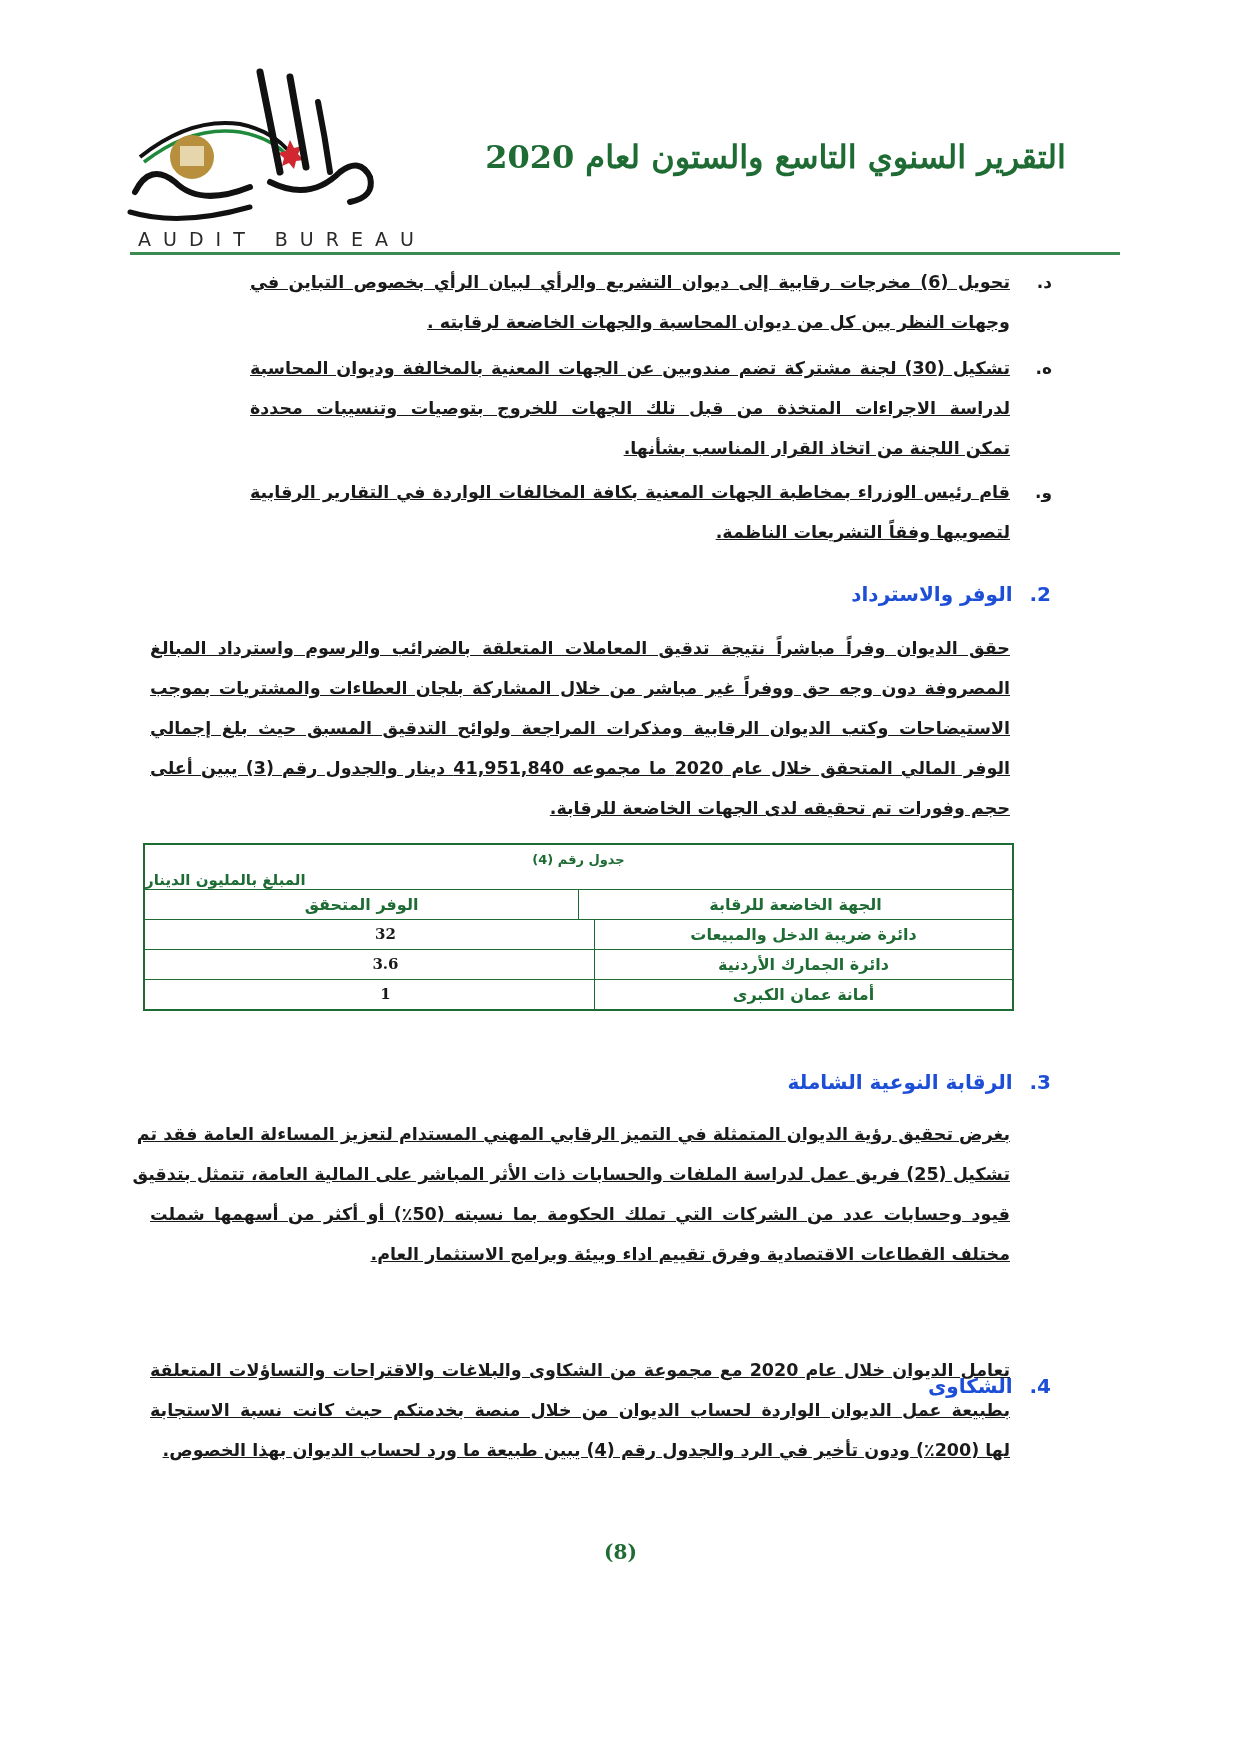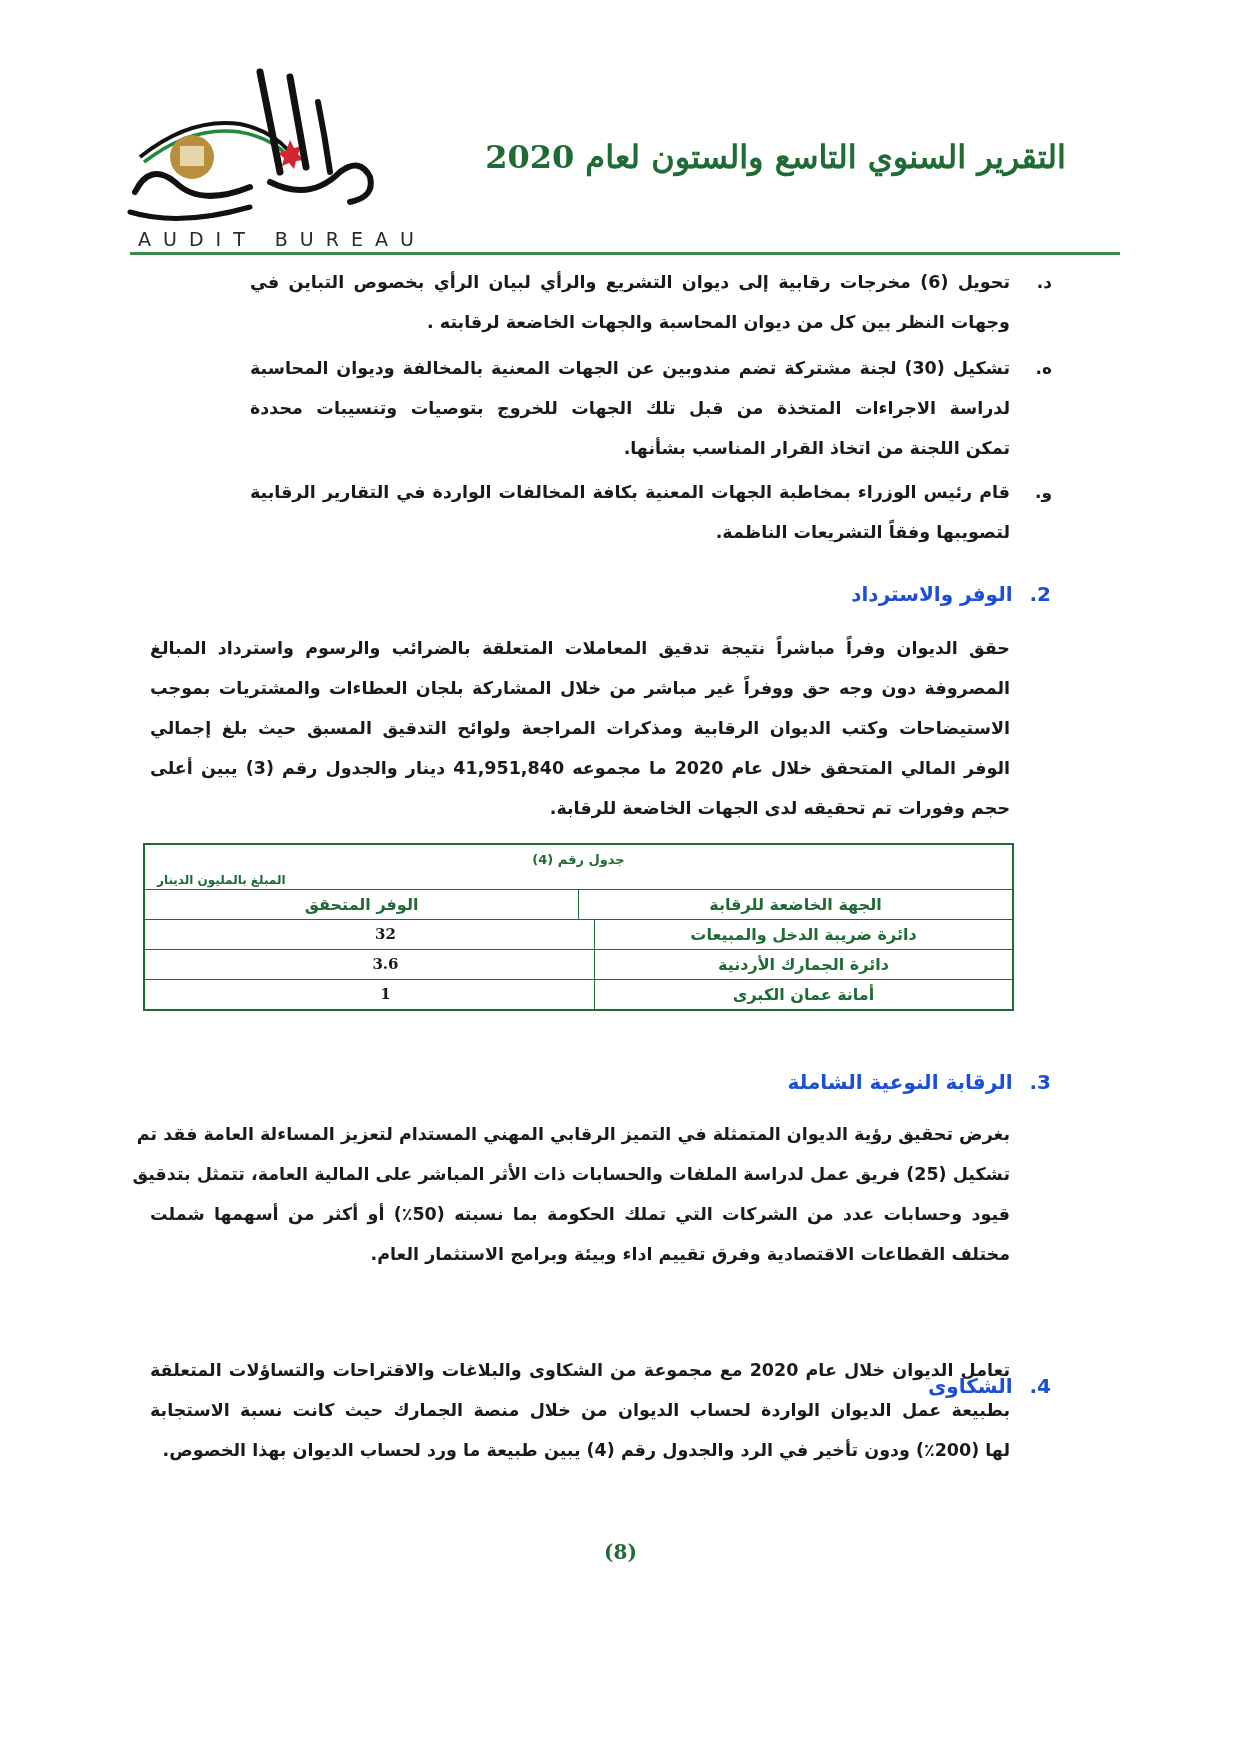--- a/index.html
+++ b/index.html
@@ -7,34 +7,34 @@
          font-family:"DejaVu Sans", sans-serif; color:#1a1a1a; }
   .header { position:absolute; left:0; top:0; width:1241px; height:260px; }
   .logo { position:absolute; left:120px; top:62px; width:300px; height:188px; }
   .logo-caption { position:absolute; left:138px; top:228px; font-family:"DejaVu Sans", sans-serif;
                   font-size:19px; letter-spacing:12px; color:#2a2a2a; }
   .report-title { position:absolute; right:175px; top:138px; direction:rtl;
                   font-family:"DejaVu Serif", serif; font-weight:bold; font-size:32px; color:#1e6b34; white-space:nowrap; }
   .header-rule { position:absolute; left:130px; top:252px; width:990px; height:3px; background:#3b8a52; }
 
   .content { position:absolute; left:150px; width:860px; direction:rtl; }
-  .p-line { font-weight:bold; font-size:17.5px; line-height:40px; text-align:justify; text-align-last:justify; white-space:nowrap; }
+  .p-line { font-weight:bold; font-size:17.5px; line-height:40px; text-align:justify; text-align-last:justify; white-space:nowrap;text-decoration:underline; }
   .last { text-align-last:right; }
 
   .list-item { position:absolute; right:231px; width:760px; direction:rtl; }
   .list-marker { position:absolute; right:-42px; top:0; font-size:17px; font-weight:bold; line-height:40px; }
   .list-item .p-line { font-size:17.5px; }
 
   .section-heading { position:absolute; right:190px; direction:rtl; font-family:"DejaVu Sans", sans-serif;
                      font-weight:bold; font-size:20px; color:#1d4ed8; white-space:nowrap; }
   .section-heading .num { margin-left:10px; }
 
   .tbl { position:absolute; left:143px; top:843px; width:867px; border:2px solid #1e6b34; direction:rtl; }
   .tbl-cap { text-align:center; color:#1e6b34; font-weight:bold; font-size:13px; line-height:22px; padding-top:4px; }
-  .tbl-unit { text-align:left; padding-left:12px; color:#1e6b34; font-weight:bold; font-size:12px; line-height:18px; }
+  .tbl-unit { text-align:left; padding-left:0; color:#1e6b34; font-weight:bold; font-size:15px; line-height:18px; }
   .tbl-row { display:flex; border-top:1.5px solid #1e6b34; height:29px; }
   .tbl-cell { flex:1; text-align:center; line-height:29px; font-size:16px; font-weight:bold; }
   .tbl-cell.entity { color:#1e6b34; border-left:1.5px solid #1e6b34; }
   .tbl-cell.value { font-family:"DejaVu Serif", serif; color:#1a1a1a; font-size:15px;padding-left:32px; }
   .tbl-head .tbl-cell { color:#1e6b34; }
 
   .page-num { position:absolute; left:0; width:1241px; top:1540px; text-align:center;
               font-family:"DejaVu Serif", serif; font-weight:bold; font-size:20px; color:#1e6b34; }
 </style>
 </head>
@@ -127,17 +127,17 @@
   <div class="p-line">قيود وحسابات عدد من الشركات التي تملك الحكومة بما نسبته (50٪) أو أكثر من أسهمها شملت</div>
   <div class="p-line last">مختلف القطاعات الاقتصادية وفرق تقييم اداء وبيئة وبرامج الاستثمار العام.</div>
 </div>
 
 <div class="section-heading" style="top:1374px;">
   <span class="num">4.</span>
   <span>الشكاوى</span>
 </div>
 <div class="content" style="top:1350px;">
   <div class="p-line">تعامل الديوان خلال عام 2020 مع مجموعة من الشكاوى والبلاغات والاقتراحات والتساؤلات المتعلقة</div>
-  <div class="p-line">بطبيعة عمل الديوان الواردة لحساب الديوان من خلال منصة الجمارك حيث كانت نسبة الاستجابة</div>
+  <div class="p-line">بطبيعة عمل الديوان الواردة لحساب الديوان من خلال منصة بخدمتكم حيث كانت نسبة الاستجابة</div>
   <div class="p-line last">لها (200٪) ودون تأخير في الرد والجدول رقم (4) يبين طبيعة ما ورد لحساب الديوان بهذا الخصوص.</div>
 </div>
 
 <div class="page-num">(8)</div>
 
 </body></html>

